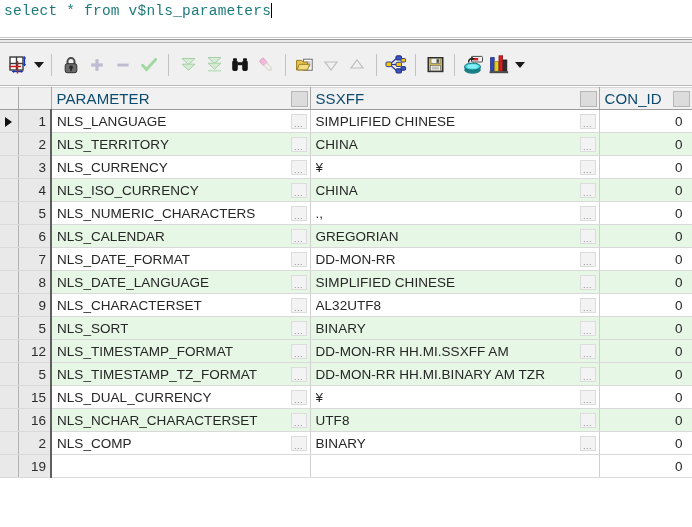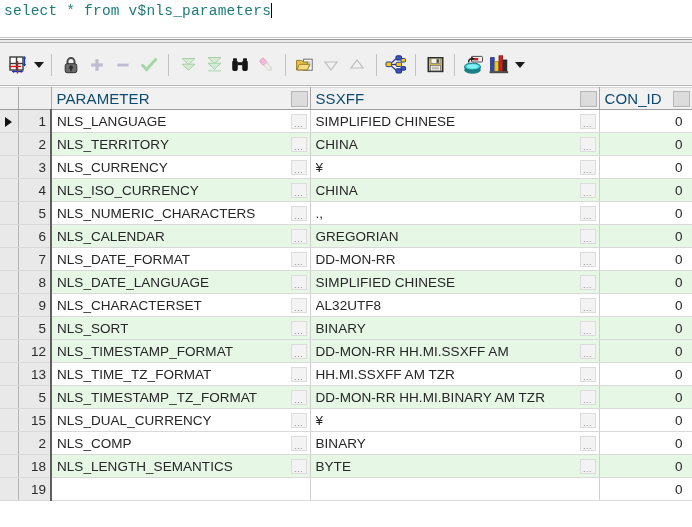--- a/index.html
+++ b/index.html
@@ -610,100 +610,83 @@
             </div>
           </td>
           <td class="data">
             <div class="cell-flex">
               <span class="cell-txt">DD-MON-RR HH.MI.SSXFF AM</span>
               <span class="ellipsis-btn">...</span>
             </div>
           </td>
           <td class="data conid-cell">0</td>
         </tr>
+        <tr class="even">
+          <td class="mark-cell"></td>
+          <td class="num-cell">5</td>
+          <td class="data">
+            <div class="cell-flex">
+              <span class="cell-txt">NLS_TIMESTAMP_TZ_FORMAT</span>
+              <span class="ellipsis-btn">...</span>
+            </div>
+          </td>
+          <td class="data">
+            <div class="cell-flex">
+              <span class="cell-txt">DD-MON-RR HH.MI.BINARY AM TZR</span>
+              <span class="ellipsis-btn">...</span>
+            </div>
+          </td>
+          <td class="data conid-cell">0</td>
+        </tr>
         <tr class="odd">
           <td class="mark-cell"></td>
-          <td class="num-cell">13</td>
-          <td class="data">
-            <div class="cell-flex">
-              <span class="cell-txt">NLS_TIME_TZ_FORMAT</span>
-              <span class="ellipsis-btn">...</span>
-            </div>
-          </td>
-          <td class="data">
-            <div class="cell-flex">
-              <span class="cell-txt">HH.MI.SSXFF AM TZR</span>
+          <td class="num-cell">15</td>
+          <td class="data">
+            <div class="cell-flex">
+              <span class="cell-txt">NLS_DUAL_CURRENCY</span>
+              <span class="ellipsis-btn">...</span>
+            </div>
+          </td>
+          <td class="data">
+            <div class="cell-flex">
+              <span class="cell-txt">¥</span>
               <span class="ellipsis-btn">...</span>
             </div>
           </td>
           <td class="data conid-cell">0</td>
         </tr>
         <tr class="even">
           <td class="mark-cell"></td>
-          <td class="num-cell">5</td>
-          <td class="data">
-            <div class="cell-flex">
-              <span class="cell-txt">NLS_TIMESTAMP_TZ_FORMAT</span>
-              <span class="ellipsis-btn">...</span>
-            </div>
-          </td>
-          <td class="data">
-            <div class="cell-flex">
-              <span class="cell-txt">DD-MON-RR HH.MI.BINARY AM TZR</span>
+          <td class="num-cell">16</td>
+          <td class="data">
+            <div class="cell-flex">
+              <span class="cell-txt">NLS_NCHAR_CHARACTERSET</span>
+              <span class="ellipsis-btn">...</span>
+            </div>
+          </td>
+          <td class="data">
+            <div class="cell-flex">
+              <span class="cell-txt">UTF8</span>
               <span class="ellipsis-btn">...</span>
             </div>
           </td>
           <td class="data conid-cell">0</td>
         </tr>
         <tr class="odd">
           <td class="mark-cell"></td>
-          <td class="num-cell">15</td>
-          <td class="data">
-            <div class="cell-flex">
-              <span class="cell-txt">NLS_DUAL_CURRENCY</span>
-              <span class="ellipsis-btn">...</span>
-            </div>
-          </td>
-          <td class="data">
-            <div class="cell-flex">
-              <span class="cell-txt">¥</span>
-              <span class="ellipsis-btn">...</span>
-            </div>
-          </td>
-          <td class="data conid-cell">0</td>
-        </tr>
-        <tr class="odd">
-          <td class="mark-cell"></td>
           <td class="num-cell">2</td>
           <td class="data">
             <div class="cell-flex">
               <span class="cell-txt">NLS_COMP</span>
               <span class="ellipsis-btn">...</span>
             </div>
           </td>
           <td class="data">
             <div class="cell-flex">
               <span class="cell-txt">BINARY</span>
-              <span class="ellipsis-btn">...</span>
-            </div>
-          </td>
-          <td class="data conid-cell">0</td>
-        </tr>
-        <tr class="even">
-          <td class="mark-cell"></td>
-          <td class="num-cell">18</td>
-          <td class="data">
-            <div class="cell-flex">
-              <span class="cell-txt">NLS_LENGTH_SEMANTICS</span>
-              <span class="ellipsis-btn">...</span>
-            </div>
-          </td>
-          <td class="data">
-            <div class="cell-flex">
-              <span class="cell-txt">BYTE</span>
               <span class="ellipsis-btn">...</span>
             </div>
           </td>
           <td class="data conid-cell">0</td>
         </tr>
         <tr class="odd">
           <td class="mark-cell"></td>
           <td class="num-cell">19</td>
           <td class="data">
             <div class="cell-flex"></div>

